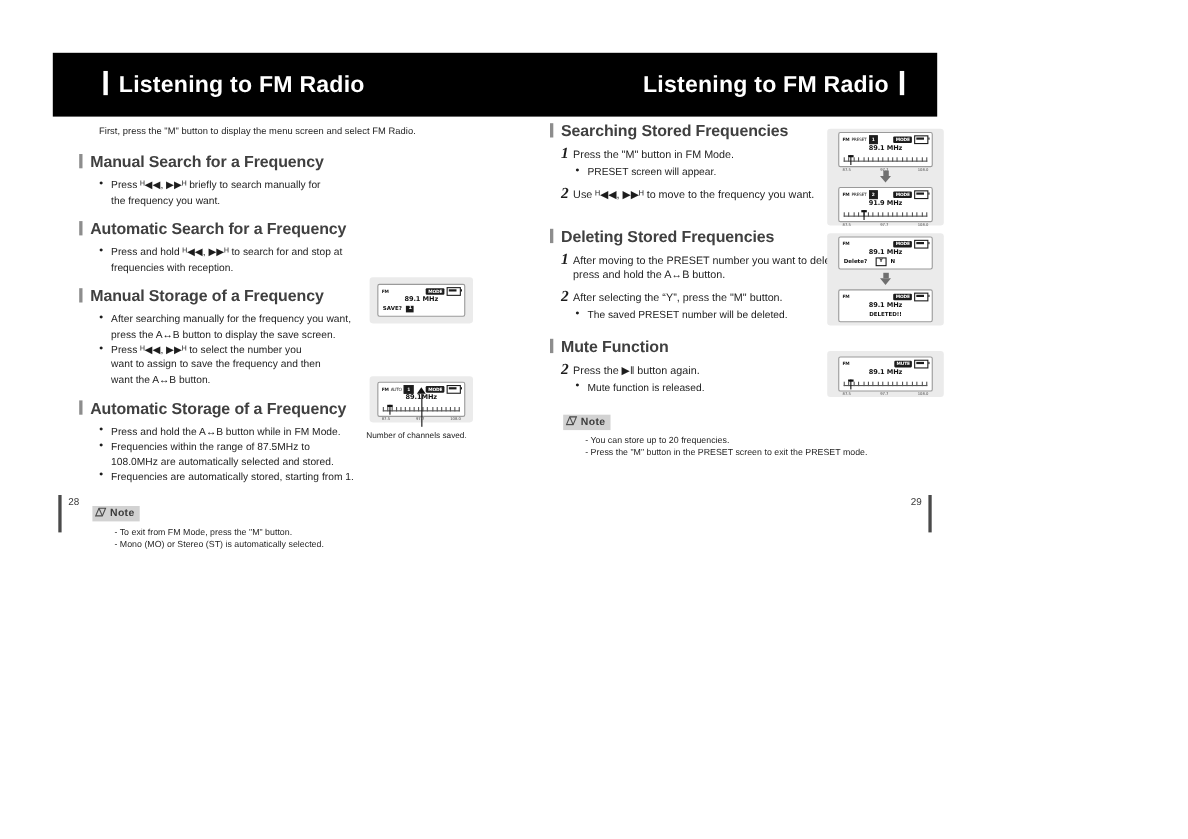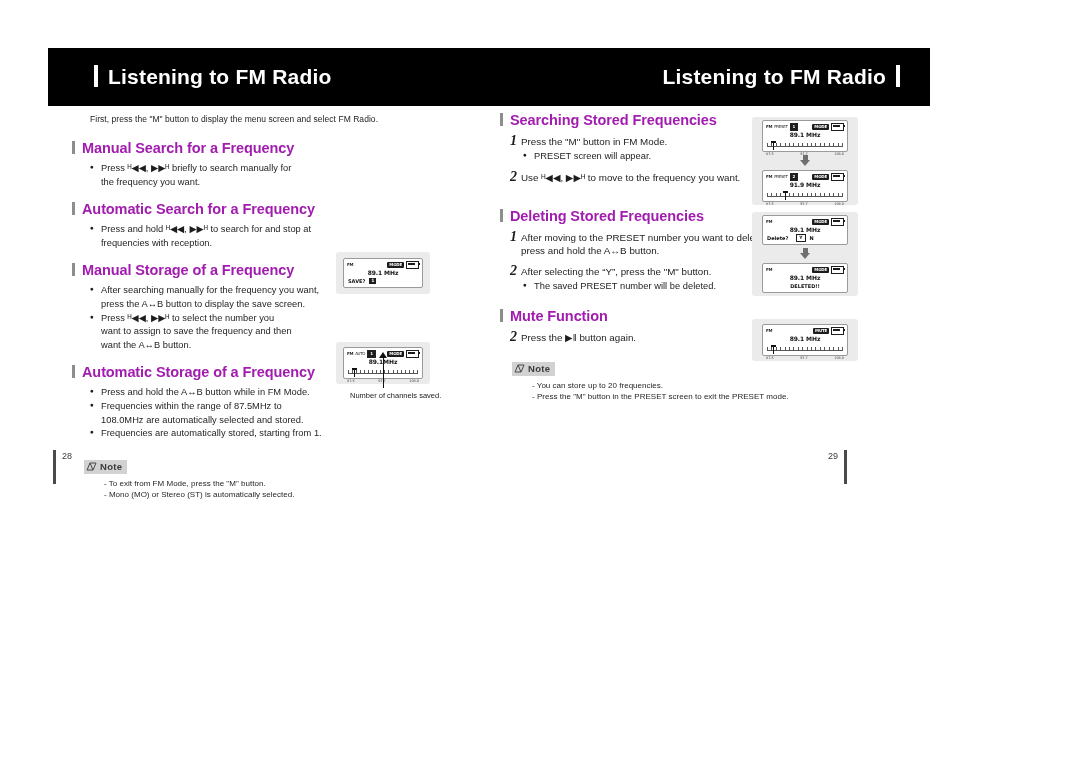--- a/index.html
+++ b/index.html
@@ -5,21 +5,21 @@
   html,body{margin:0;padding:0;}
   body{
     width:1080px;height:763px;background:#ffffff;
     font-family:"Liberation Sans", sans-serif;
     color:#1a1a1a;-webkit-font-smoothing:none;
   }
   .page{position:relative;width:1080px;height:763px;overflow:hidden;}
 
   
   .header-band{
-    position:absolute;left:48px;top:48px;width:882px;height:58px;
+    position:absolute;left:48px;top:48px;width:804px;height:58px;
     background:#000000;
   }
   .hdr-title{
     position:absolute;top:50%;transform:translateY(-50%);
     color:#ffffff;font-size:21px;font-weight:bold;letter-spacing:.2px;
     white-space:nowrap;
   }
   .hdr-left{left:46px;}
   .hdr-right{right:30px;}
   .hdr-bar{
@@ -34,21 +34,21 @@
   .col-left{left:72px;width:400px;}
   .col-right{left:500px;width:400px;}
 
   .intro{
     font-size:8.5px;color:#222;margin:6px 0 16px 18px;letter-spacing:.05px;
   }
 
   
   h2.sect{
     font-size:14.5px;font-weight:bold;margin:0 0 6px 0;padding:0;
-    letter-spacing:-.1px;color:#a21caf;white-space:nowrap;
+    letter-spacing:-.1px;color:#404040;white-space:nowrap;
   }
   h2.sect .tick{
     display:inline-block;width:3px;height:13px;background:#8d8d8d;
     vertical-align:-1px;margin-right:7px;
   }
   .sect-block{margin-bottom:13px;}
 
   
   ul.bul{list-style:none;margin:0 0 0 18px;padding:0;}
   ul.bul li{
@@ -284,20 +284,23 @@
         <ul class="bul">
           <li>The saved PRESET number will be deleted.</li>
         </ul>
       </div>
     </div>
 
     <div class="sect-block" style="margin-top:16px;">
       <h2 class="sect"><span class="tick"></span><span>Mute Function</span></h2>
       <div class="step">
         <div class="step-head"><span class="num">2</span><span>Press the ▶‖ button again.</span></div>
+        <ul class="bul">
+          <li>Mute function is released.</li>
+        </ul>
       </div>
     </div>
 
     <div class="note" style="margin-top:14px;">
       <div class="note-title">
         <span class="nicon">
           <svg width="11" height="9" viewBox="0 0 11 9">
               <path d="M1 8 L4 1 L10 1 L7 8 Z" fill="none" stroke="#4a4a4a" stroke-width="1"></path>
               <path d="M4 1 L7 8" stroke="#4a4a4a" stroke-width="1"></path>
             </svg>
@@ -364,21 +367,21 @@
       <div class="scale-labels">
         <span>87.5</span>
         <span>97.7</span>
         <span>108.0</span>
       </div>
     </div>
   </div>
 
   <div class="callout-head" style="left:379px;top:352px;"></div>
   <div class="callout-line" style="left:383px;top:358px;height:30px;"></div>
-  <div class="callout-text" style="left:350px;top:391px;">Number of channels saved.</div>
+  <div class="callout-text" style="left:333px;top:391px;">Number of channels saved.</div>
 
   <div class="lcd-group" style="left:752px;top:117px;width:106px;height:88px;">
     <div class="lcd" style="width:86px;height:32px;">
       <div class="lcd-bar">
         <span class="fm">FM</span>
         <span class="lbl">PRESET</span>
         <span class="numbox">1</span>
         <span class="spacer"></span>
         <span class="badge">MODE</span>
         <span class="batt"></span>

